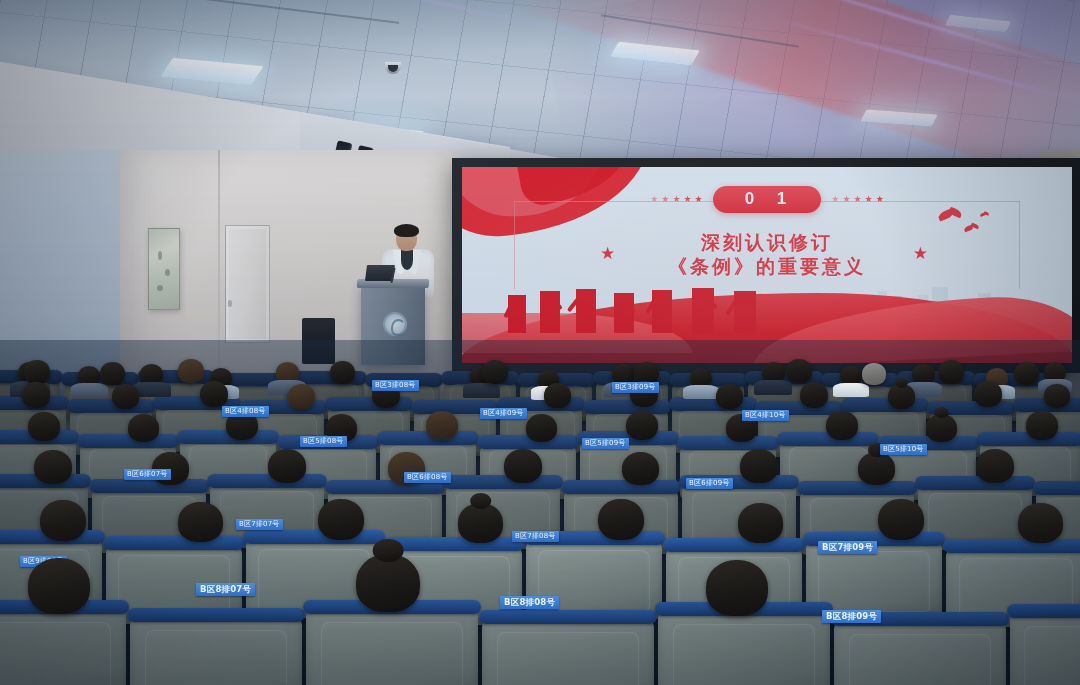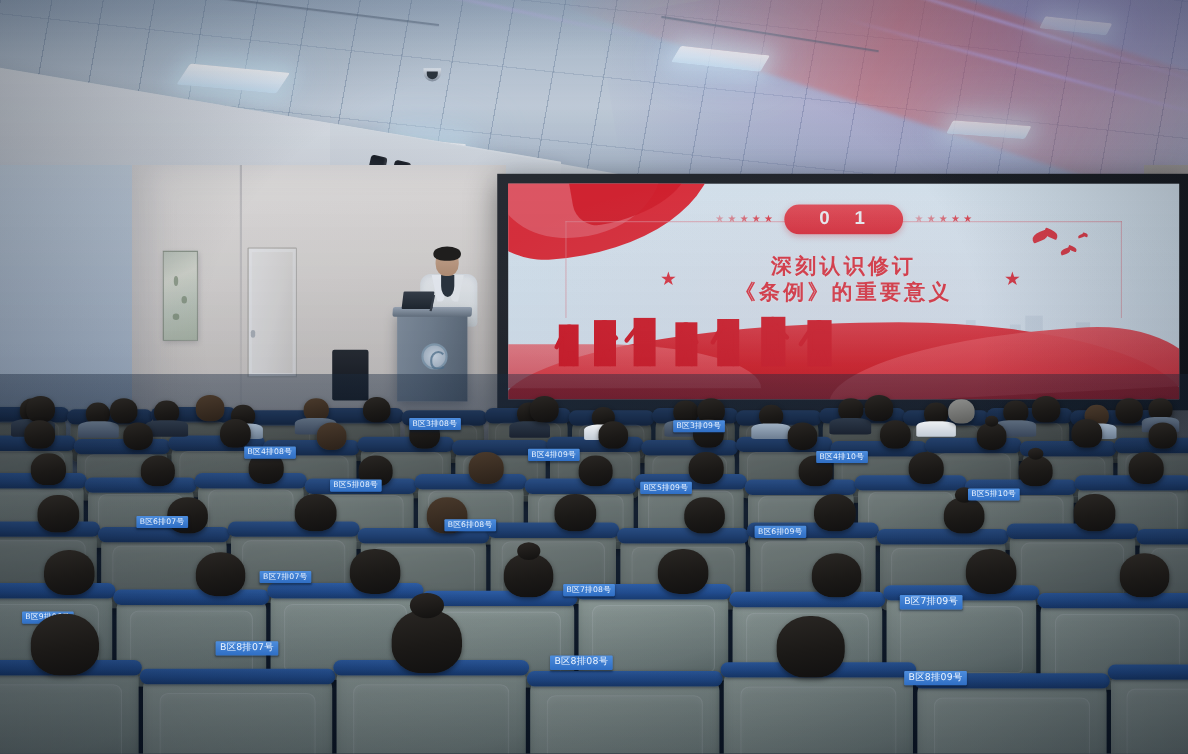--- a/index.html
+++ b/index.html
@@ -336,21 +336,21 @@
   .seat.dimmest{ filter:brightness(.54) saturate(.8); }
 
   .tag{
     position:absolute; z-index:6;
     background:linear-gradient(180deg,#4d8ddd,#2f6ec4);
     color:#eaf3ff; font-size:7px; line-height:9px; letter-spacing:.2px;
     padding:1px 3px; border-radius:1px; white-space:nowrap;
     box-shadow:0 1px 2px rgba(5,20,40,.5);
     font-family:"DejaVu Sans", sans-serif;
   }
-  .tag.big{ font-size:8.5px; line-height:11px; padding:1px 4px; }
+  .tag.big{ font-size:8.5px; line-height:11px; padding:1px 4px;font-weight:bold; }
 
   .person{ position:absolute; z-index:4; }
   .p-head{
     position:absolute; border-radius:48% 48% 42% 42%;
     background:linear-gradient(170deg,#2a2724 0%, #1b1917 55%, #111010 100%);
     box-shadow:0 2px 5px rgba(0,0,0,.45);
   }
   .p-head.gray{ background:linear-gradient(170deg,#8d8e8c,#5d5e5c); }
   .p-head.brown{ background:linear-gradient(170deg,#4a3a2c,#2b2119); }
   .p-head.bun::after{

